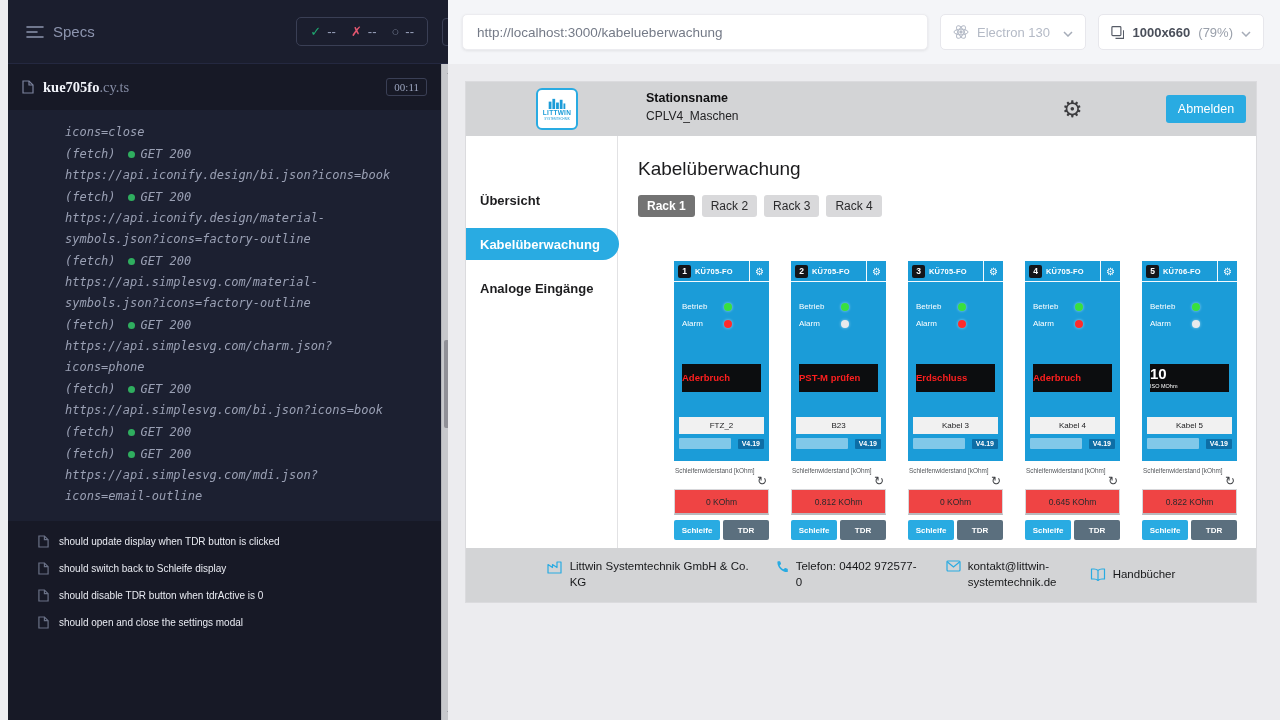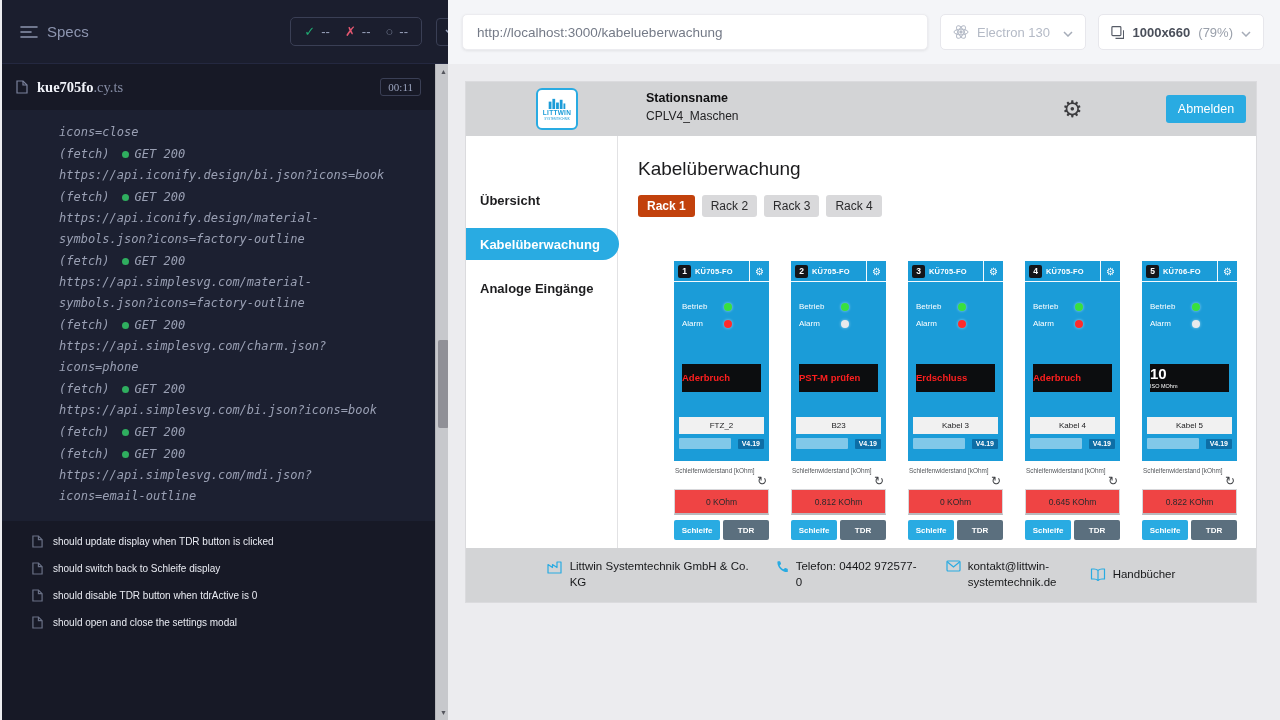--- a/index.html
+++ b/index.html
@@ -1,20 +1,20 @@
 <!DOCTYPE html>
 <html><head>
 <meta charset="utf-8">
 <style>
   * { margin:0; padding:0; box-sizing:border-box; }
   html,body { width:1280px; height:720px; overflow:hidden; }
   body { background:#ededf0; font-family:"Liberation Sans", sans-serif; position:relative; }
 
   
-  .runner { position:absolute; left:2px; top:0; width:520px; height:720px; background:#5eead4; }
+  .runner { position:absolute; left:8px; top:0; width:520px; height:720px; background:#5eead4; }
   .runner-header { height:64px; background:#1b1e2e; border-bottom:1px solid #242840;
     display:flex; align-items:center; justify-content:space-between; padding:0 16px 0 18px; }
   .specs { display:flex; align-items:center; gap:9px; color:#8d95af; font-size:15px; cursor:pointer; }
   .runner-header-right { display:flex; align-items:center; gap:14px; }
   .stats-box { display:flex; align-items:center; gap:15px; border:1px solid #3a3f55; border-radius:5px; padding:6px 13px; }
   .stat { display:flex; align-items:center; gap:6px; font-size:13px; }
   .s-ic.pass { color:#1fa971; } .s-ic.fail { color:#e45770; } .s-ic.pend { color:#747c92; }
   .s-val { color:#9aa3bd; }
   .hbtn { width:28px; height:28px; background:transparent; border:1px solid #3a3f55; border-radius:4px;
     color:#9aa3bd; display:flex; align-items:center; justify-content:center; cursor:pointer; }
@@ -84,21 +84,21 @@
   .app-body { display:flex; height:412px; overflow:hidden; }
   .app-nav { width:152px; border-right:1px solid #e2e2e4; padding-top:48px; flex:0 0 152px; }
   .nav-item { height:32px; display:flex; align-items:center; padding-left:14px; margin-bottom:12px;
     font-size:13px; font-weight:600; color:#1d1d1f; cursor:pointer; }
   .nav-item.active { background:#29abe2; color:#fff; border-radius:0 17px 17px 0; width:153px; font-weight:700; }
 
   .app-content { flex:1; padding:22px 0 0 20px; overflow:hidden; }
   .content-title { font-size:19px; font-weight:500; color:#1b1b1d; }
   .racks { margin-top:15px; display:flex; gap:7px; }
   .rack { padding:4px 9px; font-size:12px; border-radius:3px; background:#d9d9db; color:#2b2b2d; cursor:pointer; }
-  .rack.active { background:#c2410c; color:#fff; font-weight:600;text-align:right; }
+  .rack.active { background:#737373; color:#fff; font-weight:600;text-align:right; }
 
   .cards { margin-top:44px; margin-left:36px; display:flex; gap:22px; }
   .card { width:95px; flex:0 0 95px; }
   .panel { background:#1b9cd8; height:200px; color:#fff; }
   .panel-head { height:21px; display:flex; align-items:center; padding-left:4px;
     border-bottom:1px solid rgba(255,255,255,.95); position:relative; }
   .num { width:13px; height:13px; background:#141519; color:#fff; font-size:8.5px; font-weight:bold;
     display:flex; align-items:center; justify-content:center; border-radius:2px; }
   .model { font-size:7.5px; font-weight:bold; margin-left:4px; letter-spacing:.2px; white-space:nowrap; }
   .gear-cell { position:absolute; right:0; top:0; width:20px; height:21px; border-left:1px solid rgba(255,255,255,.95);

